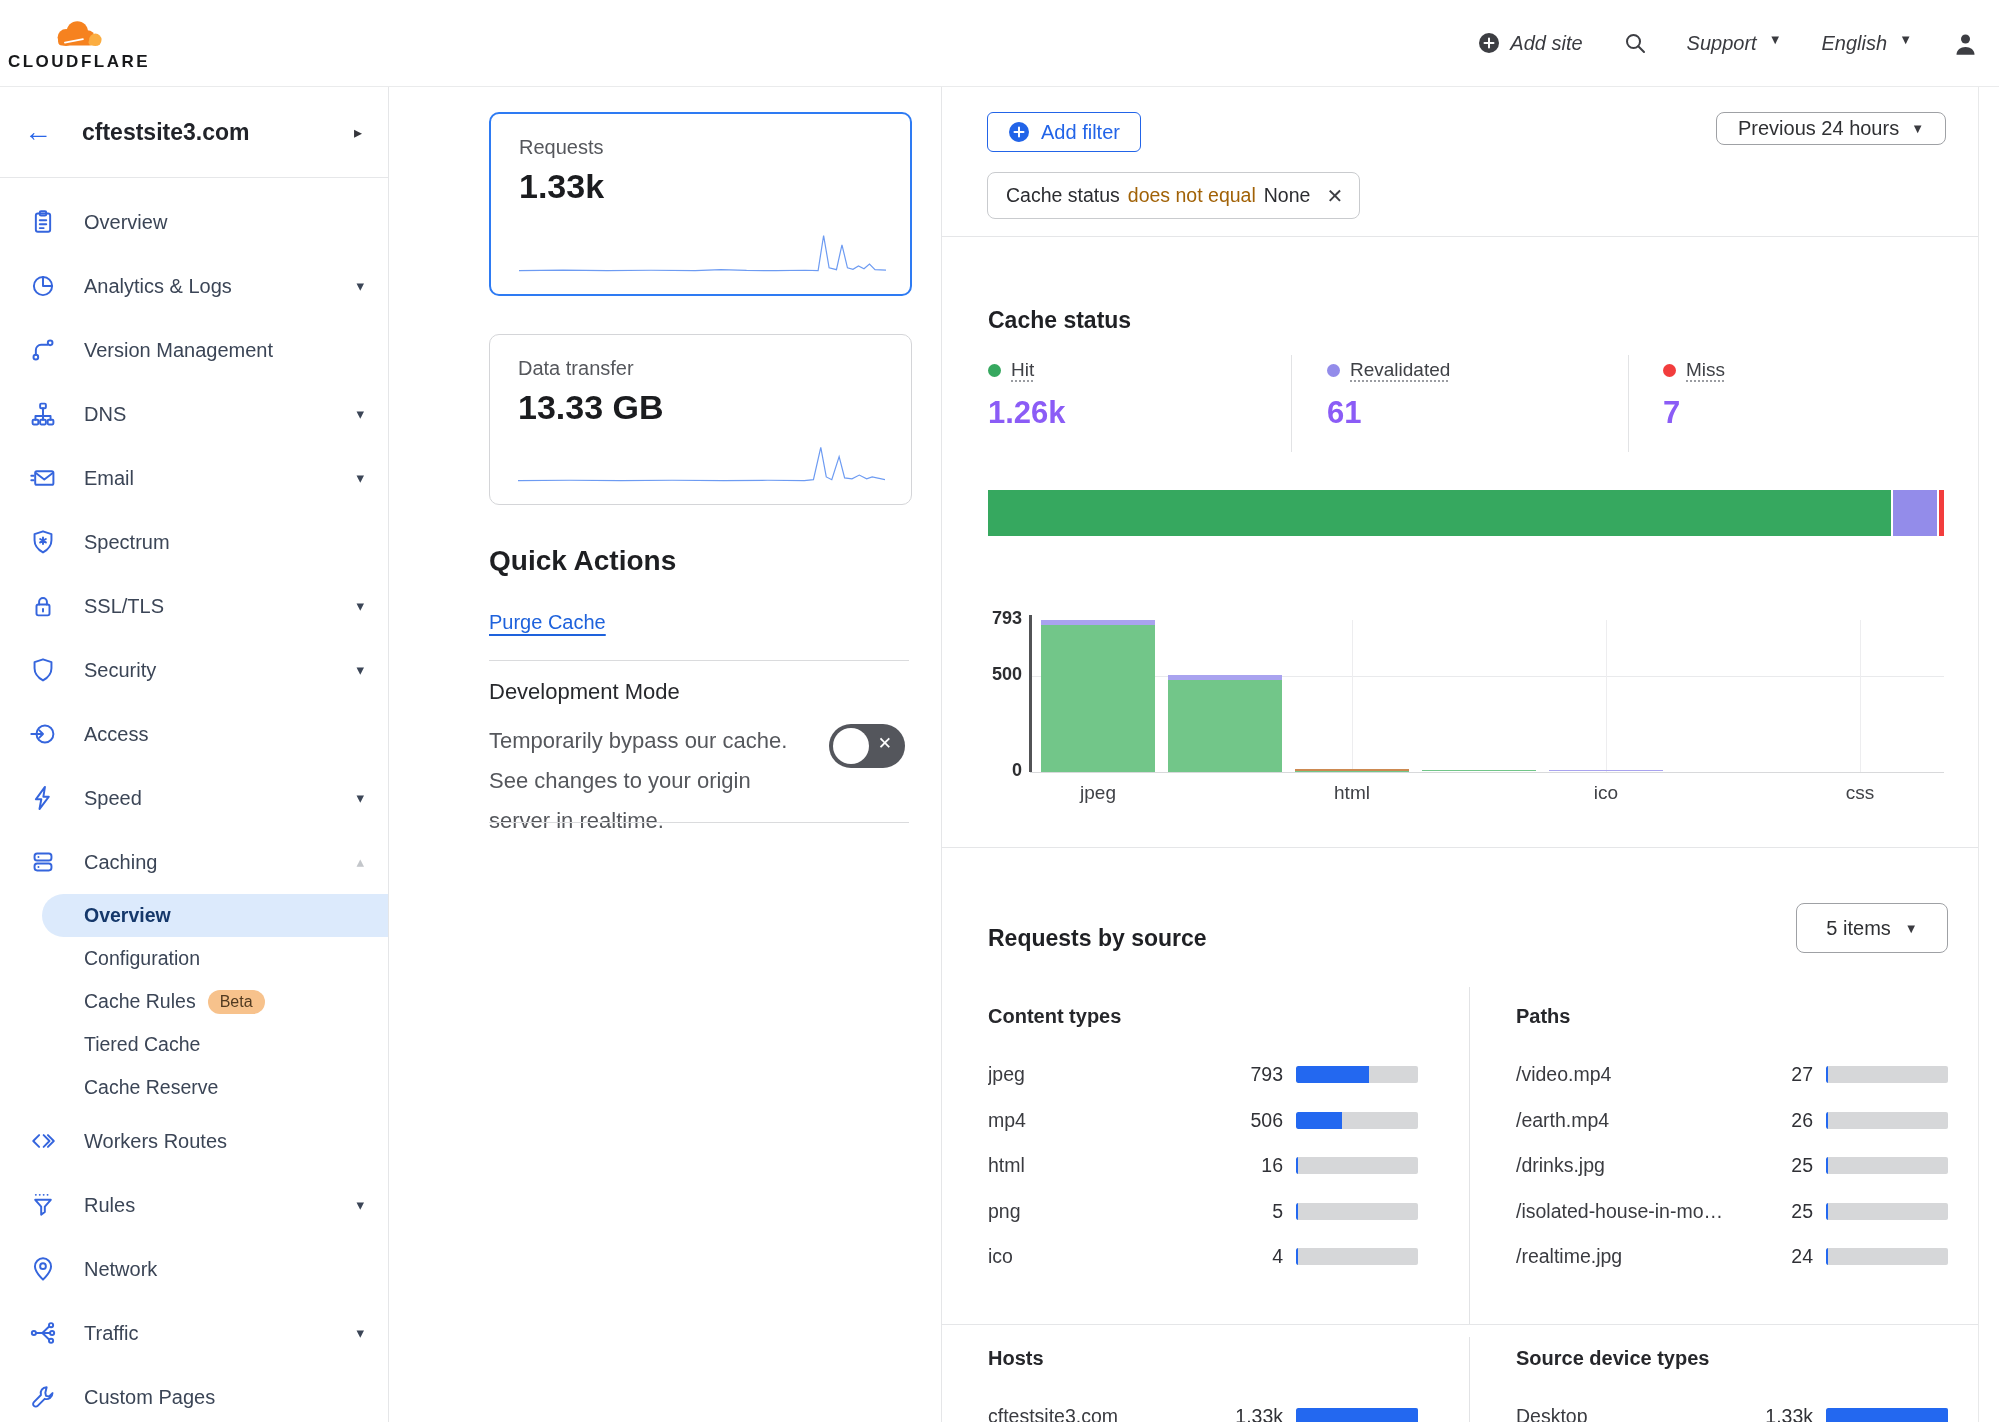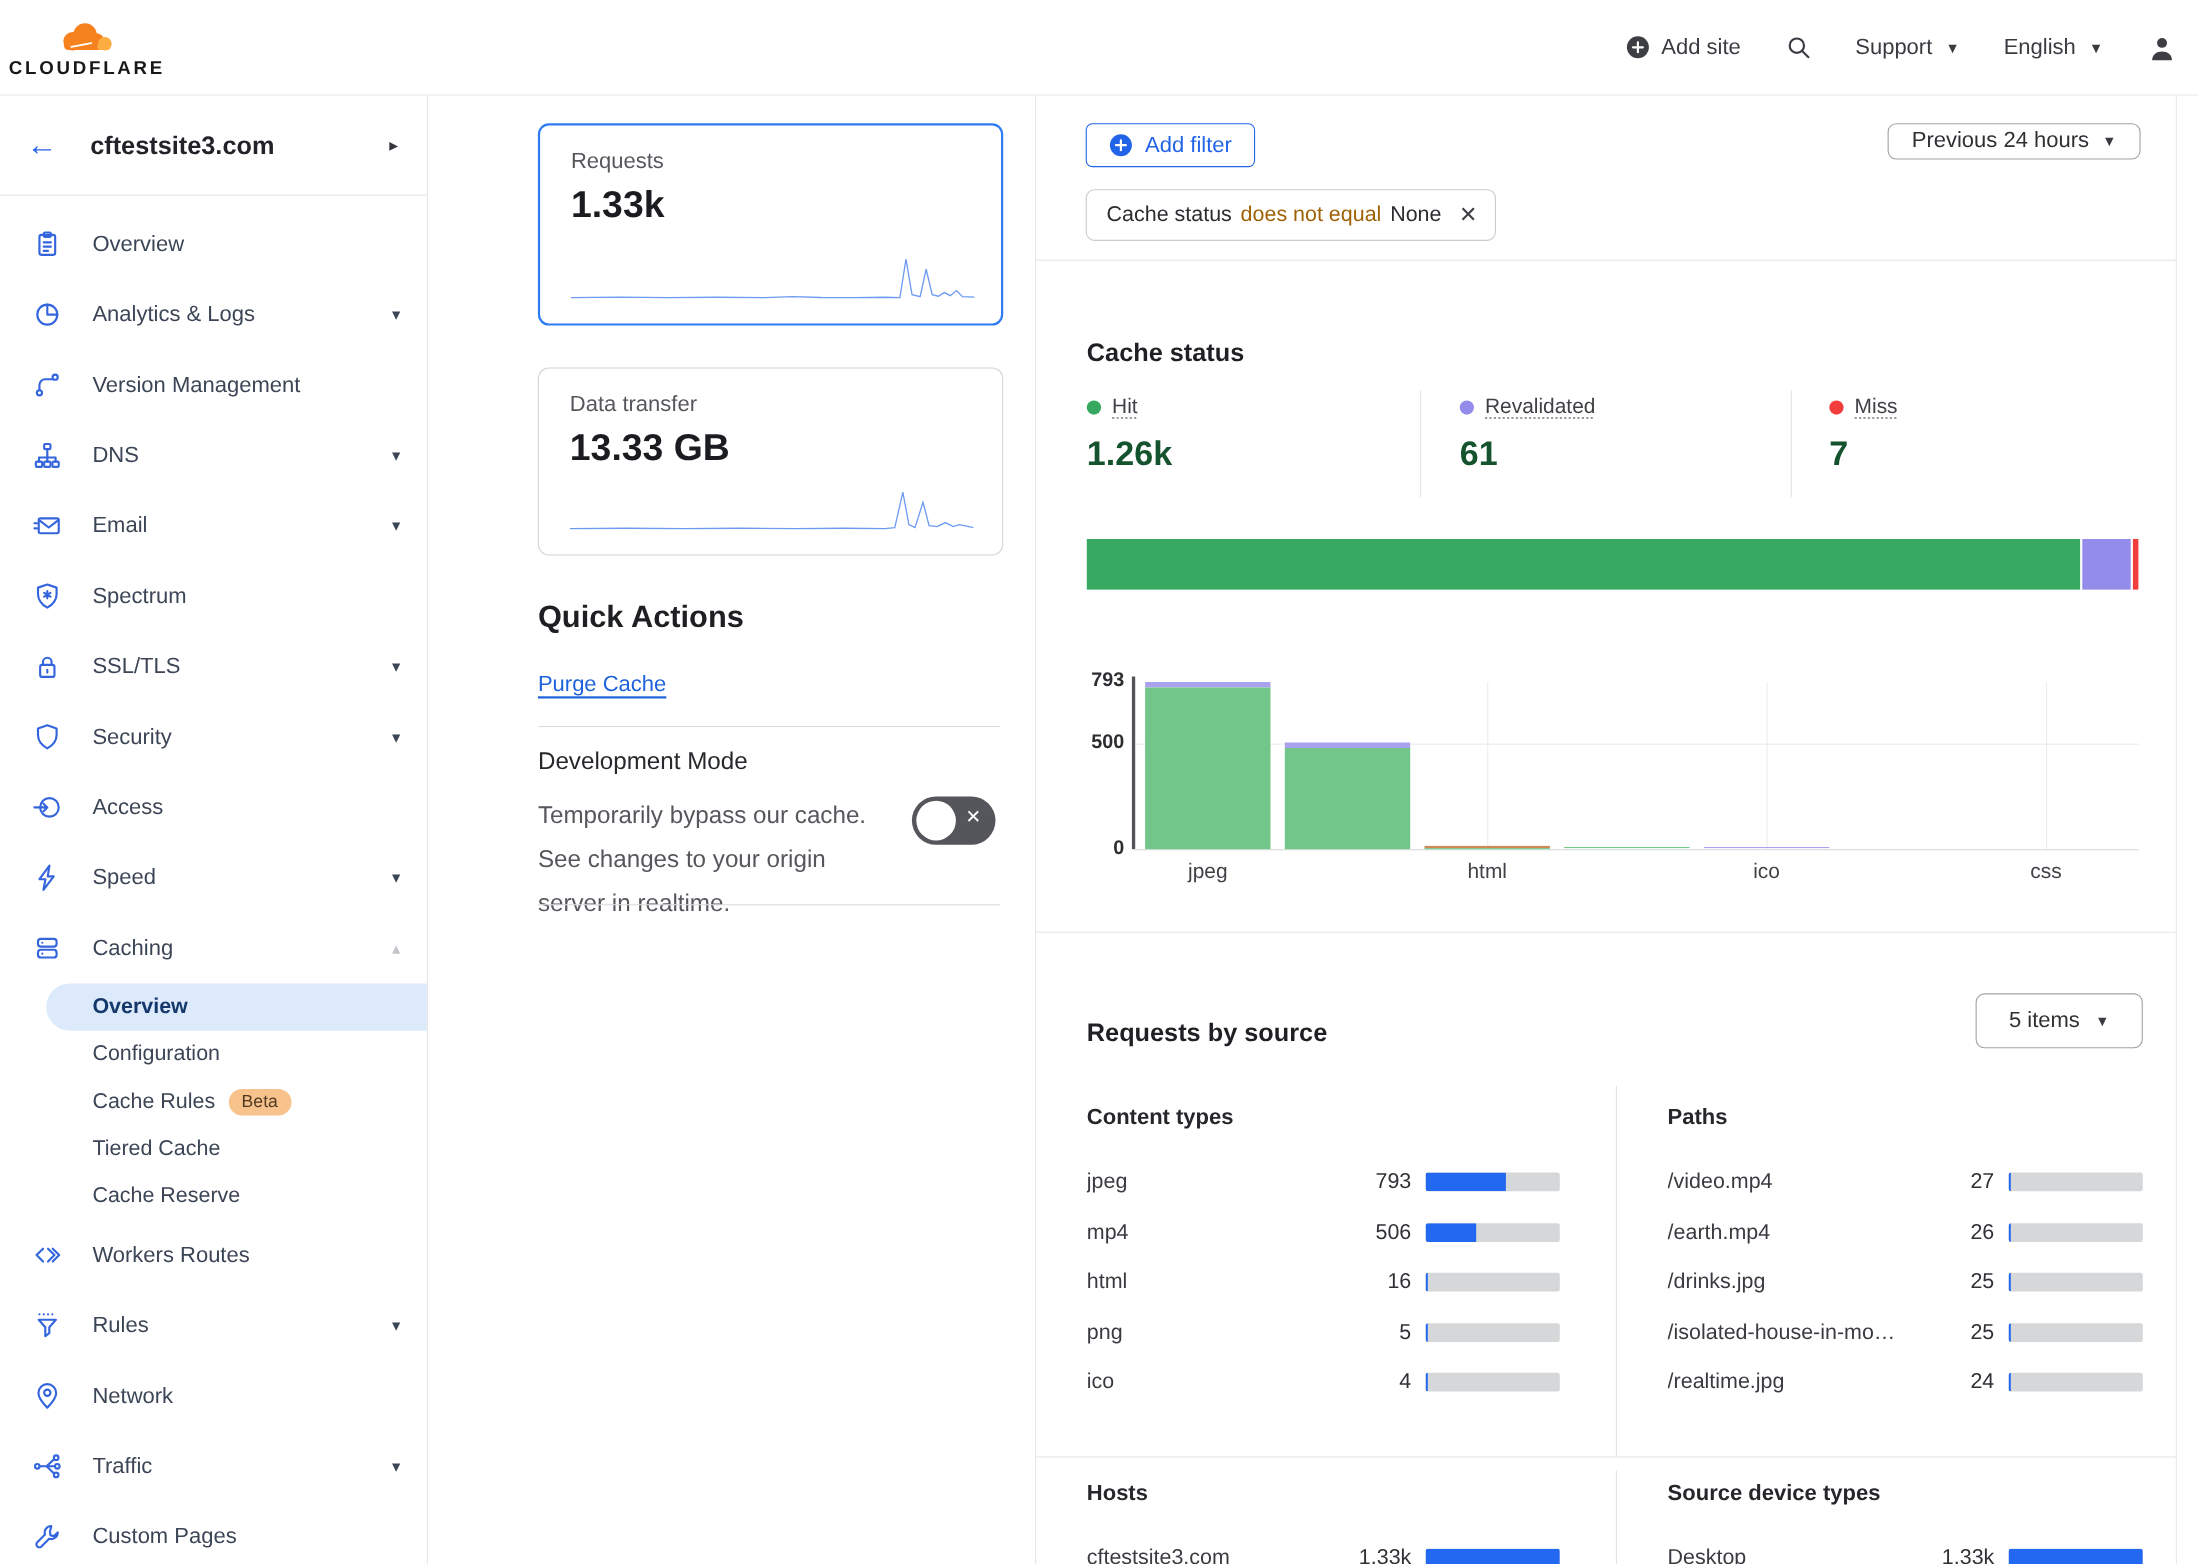--- a/index.html
+++ b/index.html
@@ -6,21 +6,21 @@
   html,body { width:1999px; height:1422px; overflow:hidden; background:#fff;
     font-family:"Liberation Sans","DejaVu Sans",sans-serif; color:#222327; }
   #app { position:relative; width:1999px; height:1422px; overflow:hidden; }
 
   
   .header { position:absolute; left:0; top:0; width:1999px; height:87px;
     border-bottom:1px solid #eaebec; display:flex; align-items:center; background:#fff; z-index:5;}
   .logo { margin-left:14px; width:130px; display:flex; flex-direction:column; align-items:center; }
   .logo .brand { font-size:17px; font-weight:700; letter-spacing:2.5px; color:#17181a; margin-top:1px;}
   .header-right { margin-left:auto; display:flex; align-items:center; gap:40px; margin-right:20px; }
-  .hbtn { display:flex; align-items:center; gap:10px; font-size:20px; color:#3a3b40; cursor:pointer; }
+  .hbtn { display:flex; align-items:flex-start; gap:10px; font-size:20px; color:#3a3b40; cursor:pointer;font-style:italic; }
   .hcaret { font-size:13px; color:#3a3b40; margin-left:2px; }
 
   
   .sidebar { position:absolute; left:0; top:87px; width:389px; height:1335px;
     border-right:1px solid #e5e6e8; background:#fff; overflow:hidden; }
   .site-row { height:91px; border-bottom:1px solid #e6e7e9; display:flex; align-items:center; position:relative; }
   .back-arrow { color:#2a66e8; font-size:28px; margin-left:24px; cursor:pointer; }
   .site-name { font-size:23px; font-weight:700; color:#212329; margin-left:30px; }
   .site-chevron { position:absolute; right:26px; font-size:16px; color:#35363b; cursor:pointer; }
   .nav { margin-top:12px; }
@@ -64,21 +64,21 @@
   .chip { position:absolute; left:45px; top:85px; height:47px; padding:0 16px 0 18px; display:flex; align-items:center; gap:8px;
     border:1px solid #c9cbce; border-radius:8px; font-size:19.5px; background:#fff; }
   .chip .f { color:#2b2c30; } .chip .op { color:#a16207; } .chip .v { color:#2b2c30; }
   .chip .x { margin-left:8px; font-size:20px; color:#3e3f44; cursor:pointer; }
 
   .cs-title { position:absolute; left:46px; top:220px; font-size:23px; font-weight:700; color:#1f2024; }
   .stat { position:absolute; top:272px; width:260px; }
   .stat .srow1 { display:flex; align-items:center; gap:10px; }
   .stat .dot { width:13px; height:13px; border-radius:50%; }
   .stat .slabel { font-size:19px; color:#3f4146; text-decoration:underline dotted #9a9ca1; text-underline-offset:5px; cursor:pointer; }
-  .stat .sval { font-size:31px; font-weight:700; color:#14532d; margin-top:14px; }
+  .stat .sval { font-size:31px; font-weight:700; color:#8b5cf6; margin-top:14px; }
   .vdiv { position:absolute; width:1px; background:#e2e3e5; }
 
   .stackbar { position:absolute; left:46px; top:403px; width:956px; height:46px; display:flex; gap:2px; }
   .stackbar div { height:100%; }
 
   .ylab { position:absolute; width:72px; text-align:right; font-size:18px; font-weight:700; color:#2c2d30; }
   .grid-h { position:absolute; height:1px; background:#e9eaec; }
   .grid-v { position:absolute; width:1px; background:#ededef; }
   .yaxis { position:absolute; left:87px; top:528px; width:2.5px; height:157px; background:#525356; }
   .baseline { position:absolute; left:88px; top:685px; width:914px; height:1px; background:#d8d9db; }

